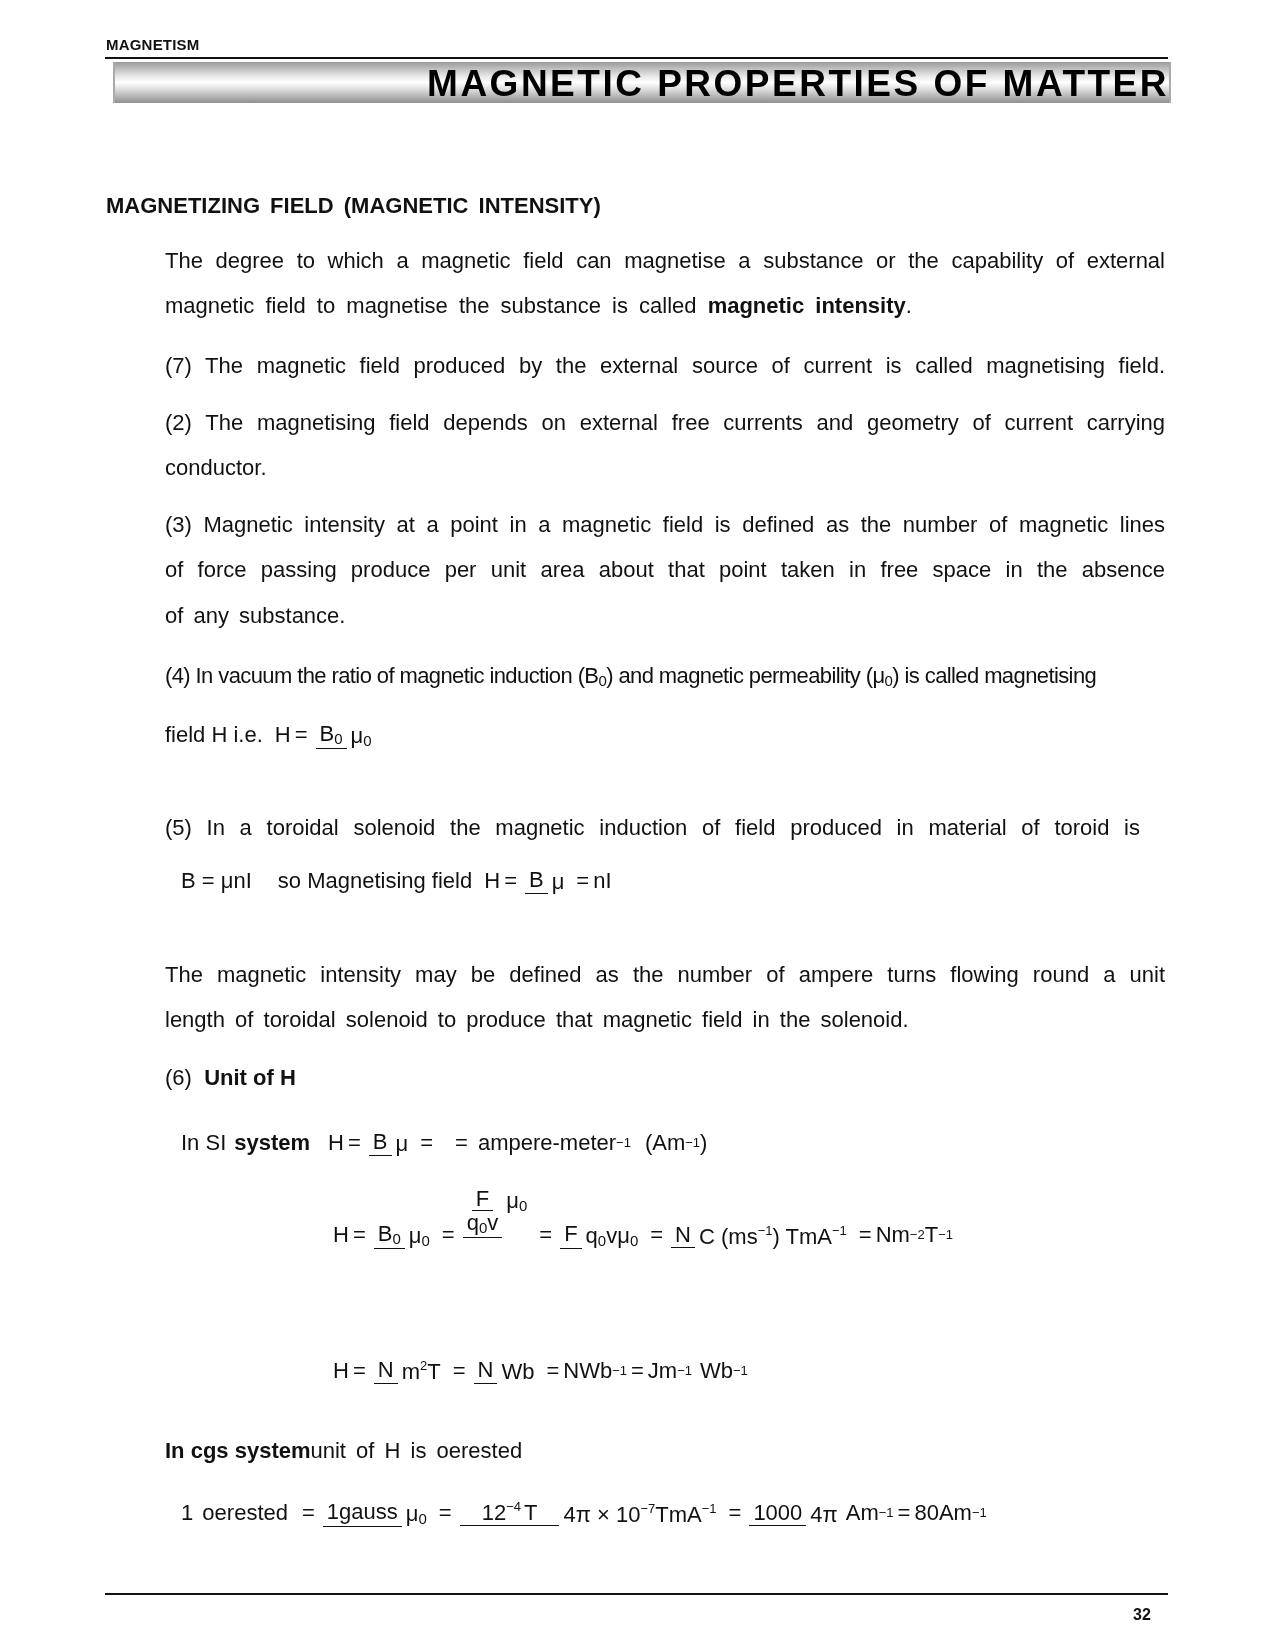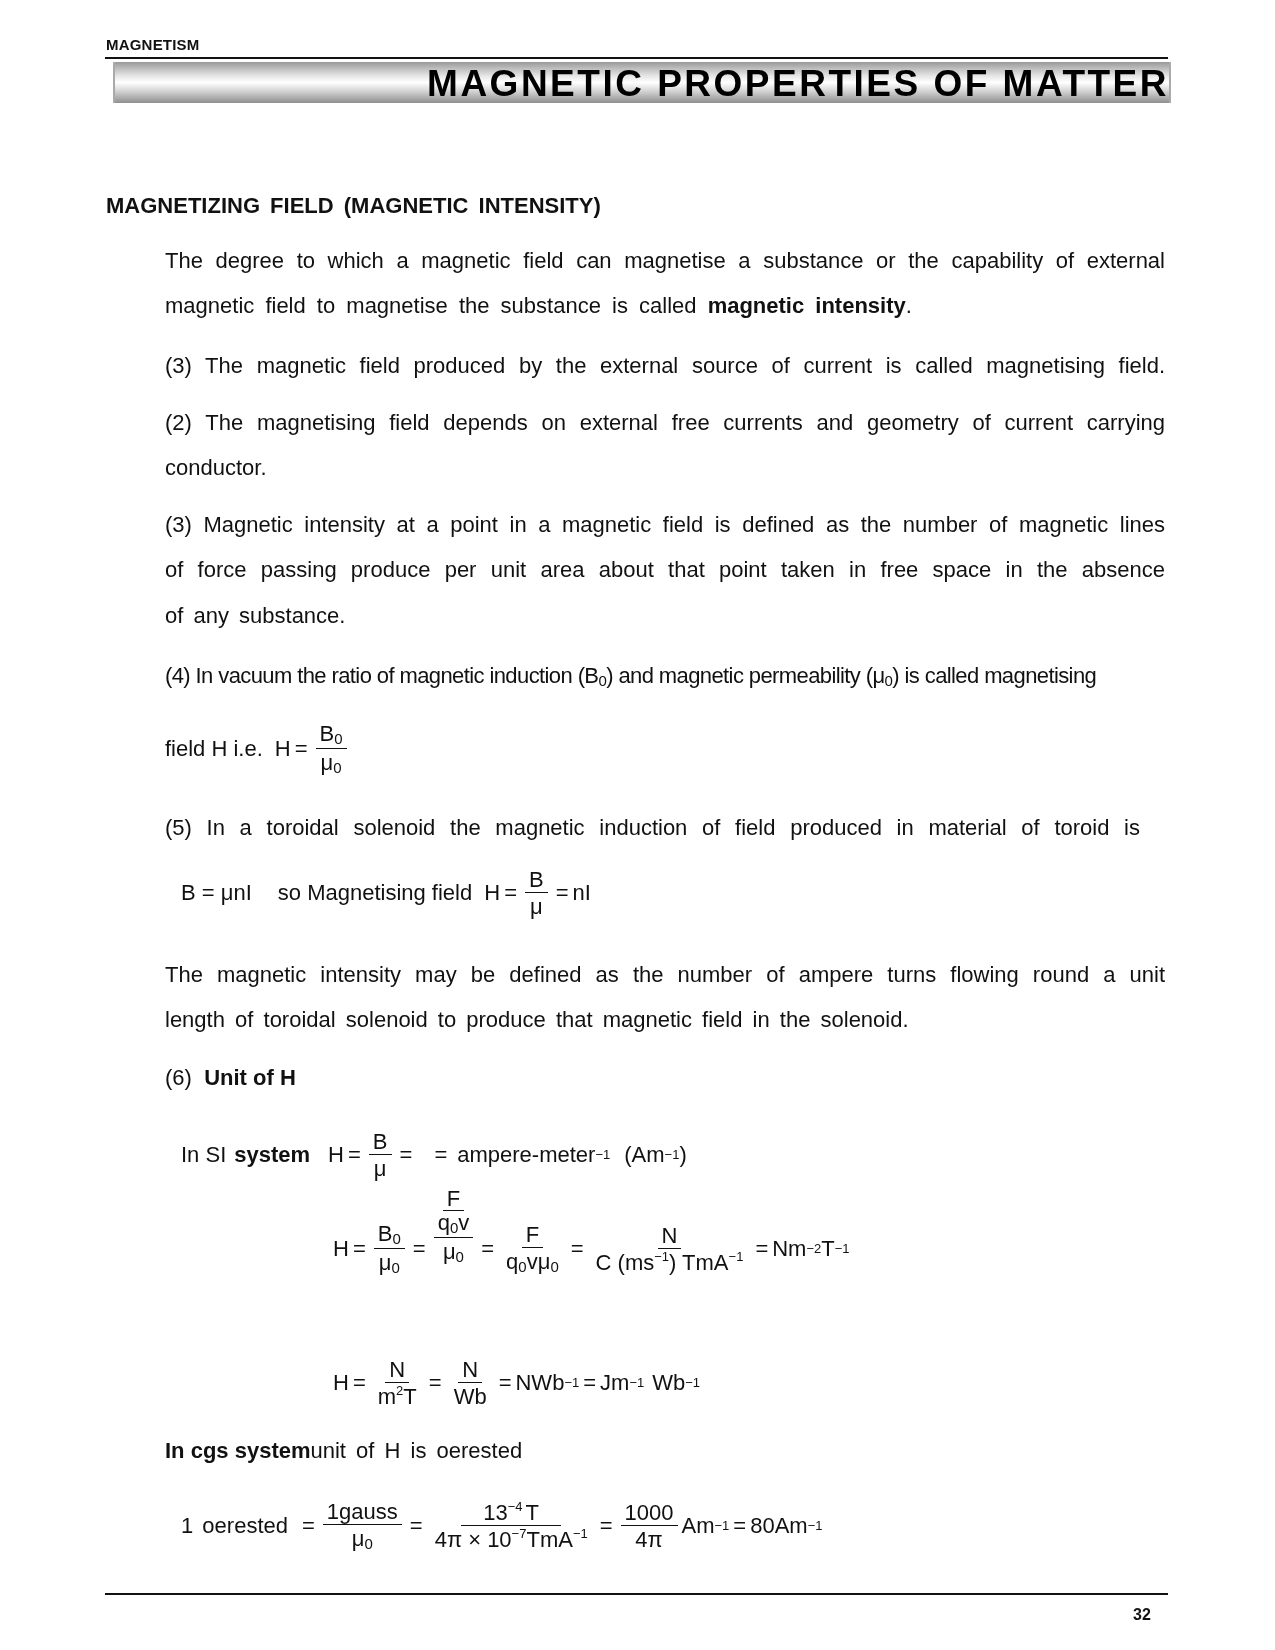--- a/index.html
+++ b/index.html
@@ -14,21 +14,21 @@
   .banner-title { position: absolute; left: 0; right: 0; top: 1px; text-align: right;
                   font-size: 37px; font-weight: 900; letter-spacing: 2.5px; color: #000;
                   font-family: "Liberation Sans", sans-serif; }
   .section-head { left: 106px; top: 193px; font-size: 22px; font-weight: bold; word-spacing: 4px; }
   .line { position: absolute; left: 165px; font-size: 22px; white-space: nowrap; }
   .linej { position: absolute; left: 165px; width: 1000px; font-size: 22px; white-space: nowrap;
            text-align: justify; text-align-last: justify; }
   b { font-weight: bold; }
   
   .math { position: absolute; font-size: 22px; white-space: nowrap; display: flex; align-items: center; }
-  .frac { display: inline-flex; flex-direction: column; align-items: center; vertical-align: middle; margin: 0 4px; }
+  .frac { display: inline-flex; vertical-align: middle; margin: 0 4px; }
   .frac .num { padding: 0 4px 1px 4px; border-bottom: 1.3px solid #111; line-height: 1.05; text-align: center; }
   .frac .den { padding: 2px 4px 0 4px; line-height: 1.05; text-align: center; }
   .op { margin: 0 4px; }
   sup { font-size: 13px; vertical-align: 9px; line-height: 0; }
   .zero { font-size: 15px; vertical-align: -3px; }
   .serif { font-family: "Liberation Serif", serif; }
   .foot-rule { left: 105px; top: 1593px; width: 1063px; height: 2px; background: #111; }
   .page-num { left: 1133px; top: 1606px; font-size: 16px; font-weight: bold; }
 </style>
 </head>
@@ -38,21 +38,21 @@
 <div class="abs head-rule"></div>
 <div class="abs banner">
   <div class="banner-title">MAGNETIC PROPERTIES OF MATTER</div>
 </div>
 
 <div class="abs section-head">MAGNETIZING FIELD (MAGNETIC INTENSITY)</div>
 
 <div class="linej" style="top:248px">The degree to which a magnetic field can magnetise a substance or the capability of external</div>
 <div class="line" style="top:293px; word-spacing:5px;"><span>magnetic field to magnetise the substance is called </span><b>magnetic intensity</b><span>.</span></div>
 
-<div class="linej" style="top:353px">(3) The magnetic field produced by the external source of current is called magnetising field.</div>
+<div class="linej" style="top:353px">(7) The magnetic field produced by the external source of current is called magnetising field.</div>
 <div class="linej" style="top:410px">(2) The magnetising field depends on external free currents and geometry of current carrying</div>
 <div class="line" style="top:455px">conductor.</div>
 
 <div class="linej" style="top:512px">(3) Magnetic intensity at a point in a magnetic field is defined as the number of magnetic lines</div>
 <div class="linej" style="top:557px">of force passing produce per unit area about that point taken in free space in the absence</div>
 <div class="line" style="top:603px; word-spacing:4px;">of any substance.</div>
 
 <div class="line" style="top:663px; letter-spacing:-0.6px;"><span>(4) In vacuum the ratio of magnetic induction (B</span><span class="zero">0</span><span>) and magnetic permeability (μ</span><span class="zero">0</span><span>) is called magnetising</span></div>
 
 <div class="math" style="left:165px; top:722px;">
@@ -161,21 +161,21 @@
 
 <div class="math" style="left:181px; top:1500px;">
   <span style="word-spacing:3px;">1  oerested</span>
   <span class="op" style="margin-left:14px;">=</span>
   <span class="frac">
     <span class="num">1gauss</span>
     <span class="den"><span>μ</span><span class="zero">0</span></span>
   </span>
   <span class="op">=</span>
   <span class="frac">
-    <span class="num" style="padding:0 22px 1px 22px;"><span>13</span><sup>−4</sup><span style="margin-left:3px;">T</span></span>
+    <span class="num" style="padding:0 22px 1px 22px;"><span>12</span><sup>−4</sup><span style="margin-left:3px;">T</span></span>
     <span class="den"><span>4π × 10</span><sup>−7</sup><span>TmA</span><sup>−1</sup></span>
   </span>
   <span class="op">=</span>
   <span class="frac">
     <span class="num">1000</span>
     <span class="den">4π</span>
   </span>
   <span>Am</span>
     <sup>−1</sup>
   <span class="op">=</span>

